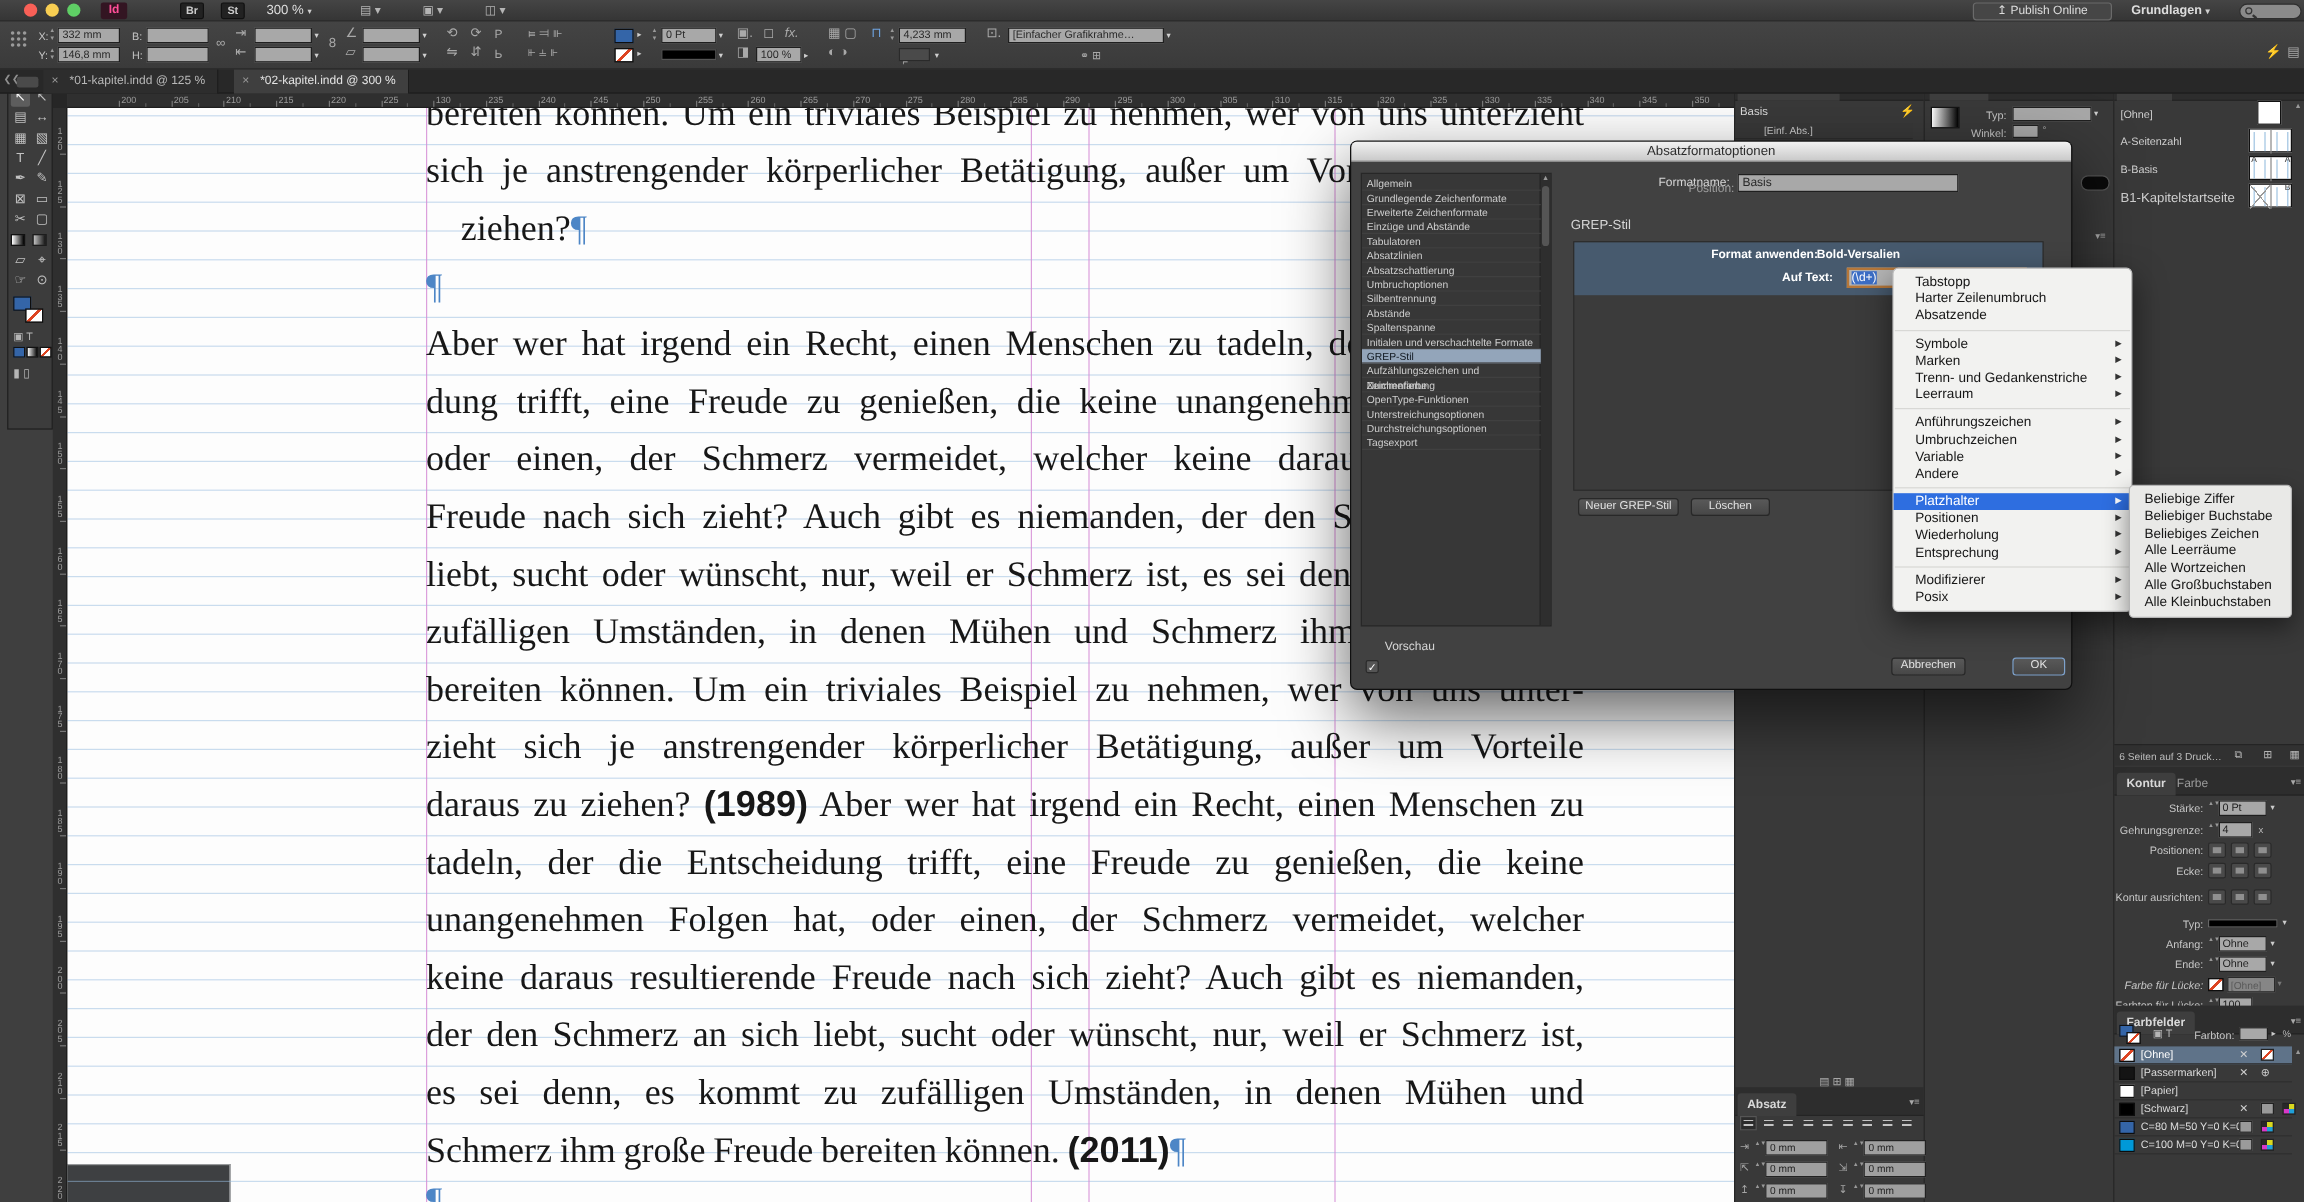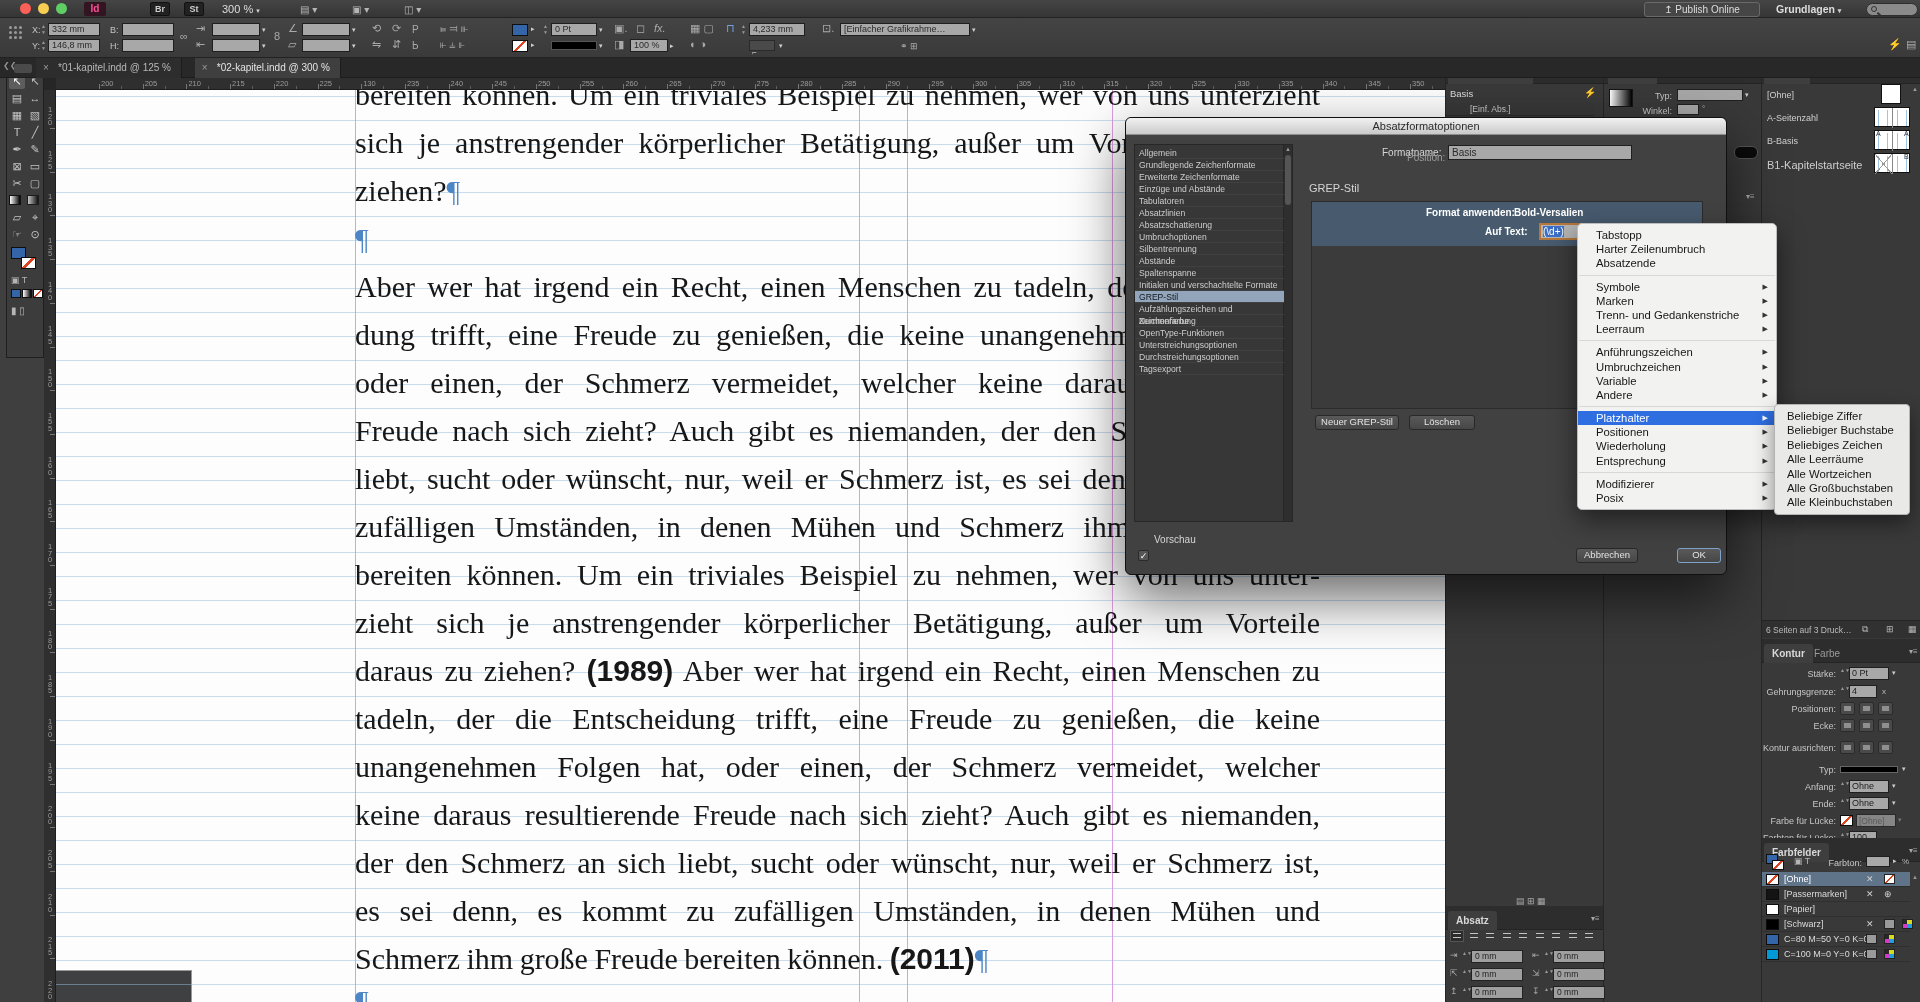--- a/index.html
+++ b/index.html
@@ -451,21 +451,21 @@
       <div class=" bl" style="position: absolute; top: 822px;"></div>
       <div class=" bl" style="position: absolute; top: 846px;"></div>
       <div class=" bl" style="position: absolute; top: 870px;"></div>
       <div class=" bl" style="position: absolute; top: 894px;"></div>
       <div class=" guide" style="position: absolute; left: 299px;"></div>
       <div class=" guide" style="position: absolute; left: 803px;"></div>
       <div class=" guide" style="position: absolute; left: 851px;"></div>
       <div class=" guide" style="position: absolute; left: 1056px;"></div>
       <div class="dline" style="position: absolute; top: -12px;">bereiten können. Um ein triviales Beispiel zu nehmen, wer von uns unterzieht</div>
       <div class="dline" style="position: absolute; top: 36px;">sich je anstrengender körperlicher Betätigung, außer um Vorteile daraus zu</div>
-      <div class="dline left" style="position: absolute; top: 84px;">ziehen?<span class="pmark" style="color: rgb(77, 134, 198);">¶</span></div>
+      <div class="dline left" style="position: absolute; top: 84px; padding-left: 29px;">ziehen?<span class="pmark" style="color: rgb(77, 134, 198);">¶</span></div>
       <div class="dline left" style="position: absolute; top: 132px;"><span class="pmark" style="color: rgb(77, 134, 198);">¶</span></div>
       <div class="dline" style="position: absolute; top: 180px;">Aber wer hat irgend ein Recht, einen Menschen zu tadeln, der die Entschei-</div>
       <div class="dline" style="position: absolute; top: 228px;">dung trifft, eine Freude zu genießen, die keine unangenehmen Folgen hat,</div>
       <div class="dline" style="position: absolute; top: 276px;">oder einen, der Schmerz vermeidet, welcher keine daraus resultierende</div>
       <div class="dline" style="position: absolute; top: 324px;">Freude nach sich zieht? Auch gibt es niemanden, der den Schmerz an sich</div>
       <div class="dline" style="position: absolute; top: 372px;">liebt, sucht oder wünscht, nur, weil er Schmerz ist, es sei denn, es kommt zu</div>
       <div class="dline" style="position: absolute; top: 420px;">zufälligen Umständen, in denen Mühen und Schmerz ihm große Freude</div>
       <div class="dline" style="position: absolute; top: 468px;">bereiten können. Um ein triviales Beispiel zu nehmen, wer von uns unter-</div>
       <div class="dline" style="position: absolute; top: 516px;">zieht sich je anstrengender körperlicher Betätigung, außer um Vorteile</div>
       <div class="dline" style="position: absolute; top: 564px;">daraus zu ziehen? <b>(1989)</b> Aber wer hat irgend ein Recht, einen Menschen zu</div>
@@ -574,21 +574,21 @@
       <div style="position: absolute; left: 394px; top: 708px; width: 58px; height: 7px; background: rgb(0, 0, 0); border: 1px solid rgb(102, 102, 102);"></div>
       <div style="position: absolute; left: 456px; top: 707px; color: rgb(204, 204, 204); font-size: 7px;">▾</div>
       <div class="prow-lbl" style="position: absolute; left: 316px; top: 724px; width: 74px;">Anfang:</div>
       <div style="position: absolute; left: 394px; top: 722px; width: 7px; height: 12px; color: rgb(153, 153, 153); font-size: 5px; line-height: 6px; text-align: center;">▲▼</div>
       <div style="position: absolute; left: 403px; top: 722px; width: 40px; height: 13px; background: rgb(168, 168, 168); border: 1px solid rgb(31, 31, 31); color: rgb(34, 34, 34); font-size: 9px; line-height: 11px; padding: 0px 2px;">Ohne</div>
       <div style="position: absolute; left: 446px; top: 724px; color: rgb(204, 204, 204); font-size: 7px;">▾</div>
       <div class="prow-lbl" style="position: absolute; left: 316px; top: 741px; width: 74px;">Ende:</div>
       <div style="position: absolute; left: 394px; top: 739px; width: 7px; height: 12px; color: rgb(153, 153, 153); font-size: 5px; line-height: 6px; text-align: center;">▲▼</div>
       <div style="position: absolute; left: 403px; top: 739px; width: 40px; height: 13px; background: rgb(168, 168, 168); border: 1px solid rgb(31, 31, 31); color: rgb(34, 34, 34); font-size: 9px; line-height: 11px; padding: 0px 2px;">Ohne</div>
       <div style="position: absolute; left: 446px; top: 741px; color: rgb(204, 204, 204); font-size: 7px;">▾</div>
-      <div class="prow-lbl" style="position: absolute; left: 316px; top: 758px; width: 74px;">Farbe für Lücke:</div>
+      <div class="prow-lbl" style="position: absolute; left: 316px; top: 758px; width: 74px; font-style: italic;">Farbe für Lücke:</div>
       <div class=" swatchbox noneswatch" style="position: absolute; left: 394px; top: 757px;"></div>
       <div style="position: absolute; left: 410px; top: 756px; width: 40px; height: 13px; background: rgb(134, 134, 134); border: 1px solid rgb(42, 42, 42); color: rgb(90, 90, 90); font-size: 8.5px; line-height: 12px; padding: 0px 2px;">[Ohne]</div>
       <div style="position: absolute; left: 452px; top: 758px; color: rgb(119, 119, 119); font-size: 7px;">▾</div>
       <div class="prow-lbl" style="position: absolute; left: 316px; top: 775px; width: 74px;">Farbton für Lücke:</div>
       <div style="position: absolute; left: 394px; top: 773px; width: 7px; height: 12px; color: rgb(153, 153, 153); font-size: 5px; line-height: 6px; text-align: center;">▲▼</div>
       <div style="position: absolute; left: 403px; top: 773px; width: 28px; height: 13px; background: rgb(168, 168, 168); border: 1px solid rgb(31, 31, 31); color: rgb(34, 34, 34); font-size: 9px; line-height: 11px; padding: 0px 2px;">100 %</div>
       <div class=" phead" style="position: absolute; left: 316px; top: 780px; width: 159px;">
         <div class="ptab" style="position: absolute; left: 2px;">Farbfelder</div>
         <div class="pmenu" style="position: absolute; left: 147px; top: 8px;">▾≡</div>
       </div>

